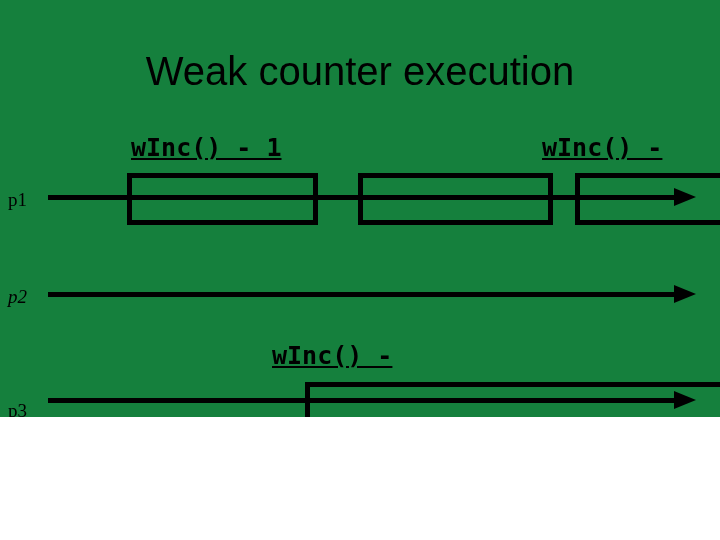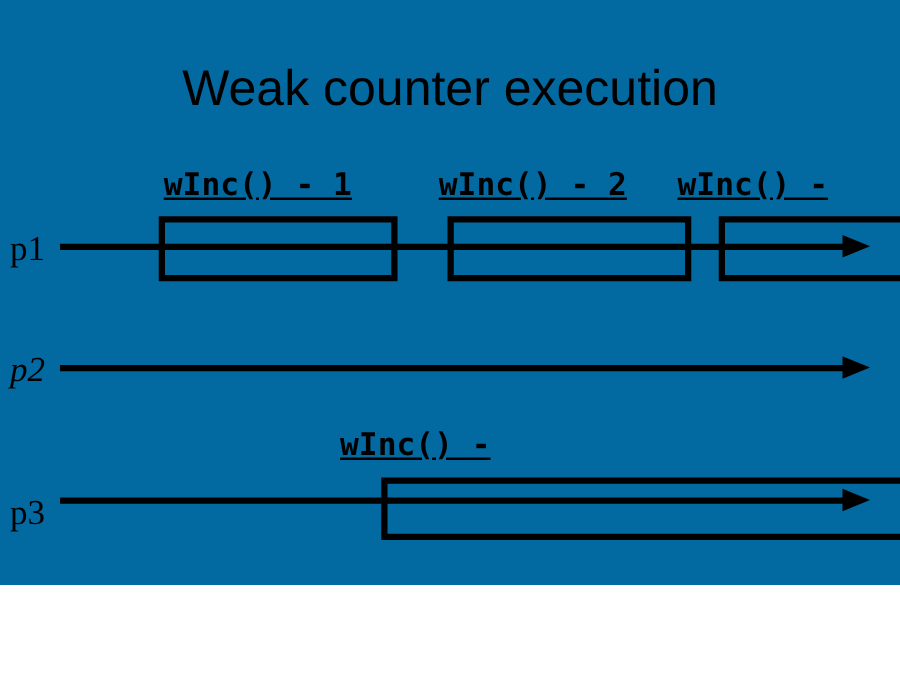--- a/index.html
+++ b/index.html
@@ -3,22 +3,22 @@
 <meta charset="utf-8">
 <style>
   html, body {
     margin: 0;
     padding: 0;
     background: #ffffff;
   }
   .slide {
     position: relative;
     width: 720px;
-    height: 468px;
-    background: #0369a1;
+    height: 417px;
+    background: #15803d;
     overflow: hidden;
     font-family: "Liberation Sans", sans-serif;
     color: #000000;
   }
   .title {
     position: absolute;
     top: 47px;
     left: 0;
     width: 720px;
     text-align: center;
@@ -35,21 +35,21 @@
     font-size: 25px;
     line-height: 30px;
     color: #000000;
     white-space: pre;
     text-decoration: underline;
   }
   .proc-label {
     position: absolute;
     left: 8px;
     font-family: "Liberation Serif", serif;
-    font-size: 28px;
+    font-size: 19px;
     line-height: 30px;
     color: #000000;
   }
   .op-box {
     position: absolute;
     box-sizing: border-box;
     border: 5px solid #000000;
     background: transparent;
   }
   .tl-line {
@@ -80,21 +80,20 @@
   }
 </style>
 </head>
 <body>
 
 <div class="slide">
 
   <div class="title">Weak counter execution</div>
 
   <div class="call-label" style="left:131px; top:133px;">wInc() - 1</div>
-  <div class="call-label" style="left:351px; top:133px;">wInc() - 2</div>
   <div class="call-label" style="left:542px; top:133px;">wInc() -</div>
 
   <div class="op-box" style="left:127px; top:173px; width:191px; height:52px;"></div>
   <div class="op-box" style="left:358px; top:173px; width:195px; height:52px;"></div>
   <div class="op-box" style="left:575px; top:173px; width:170px; height:52px;"></div>
 
   <div class="proc-label" style="top:185px;">p1</div>
   <div class="tl-line" style="top:195px;"></div>
   <div class="tl-arrowhead" style="top:188px;"></div>
 

